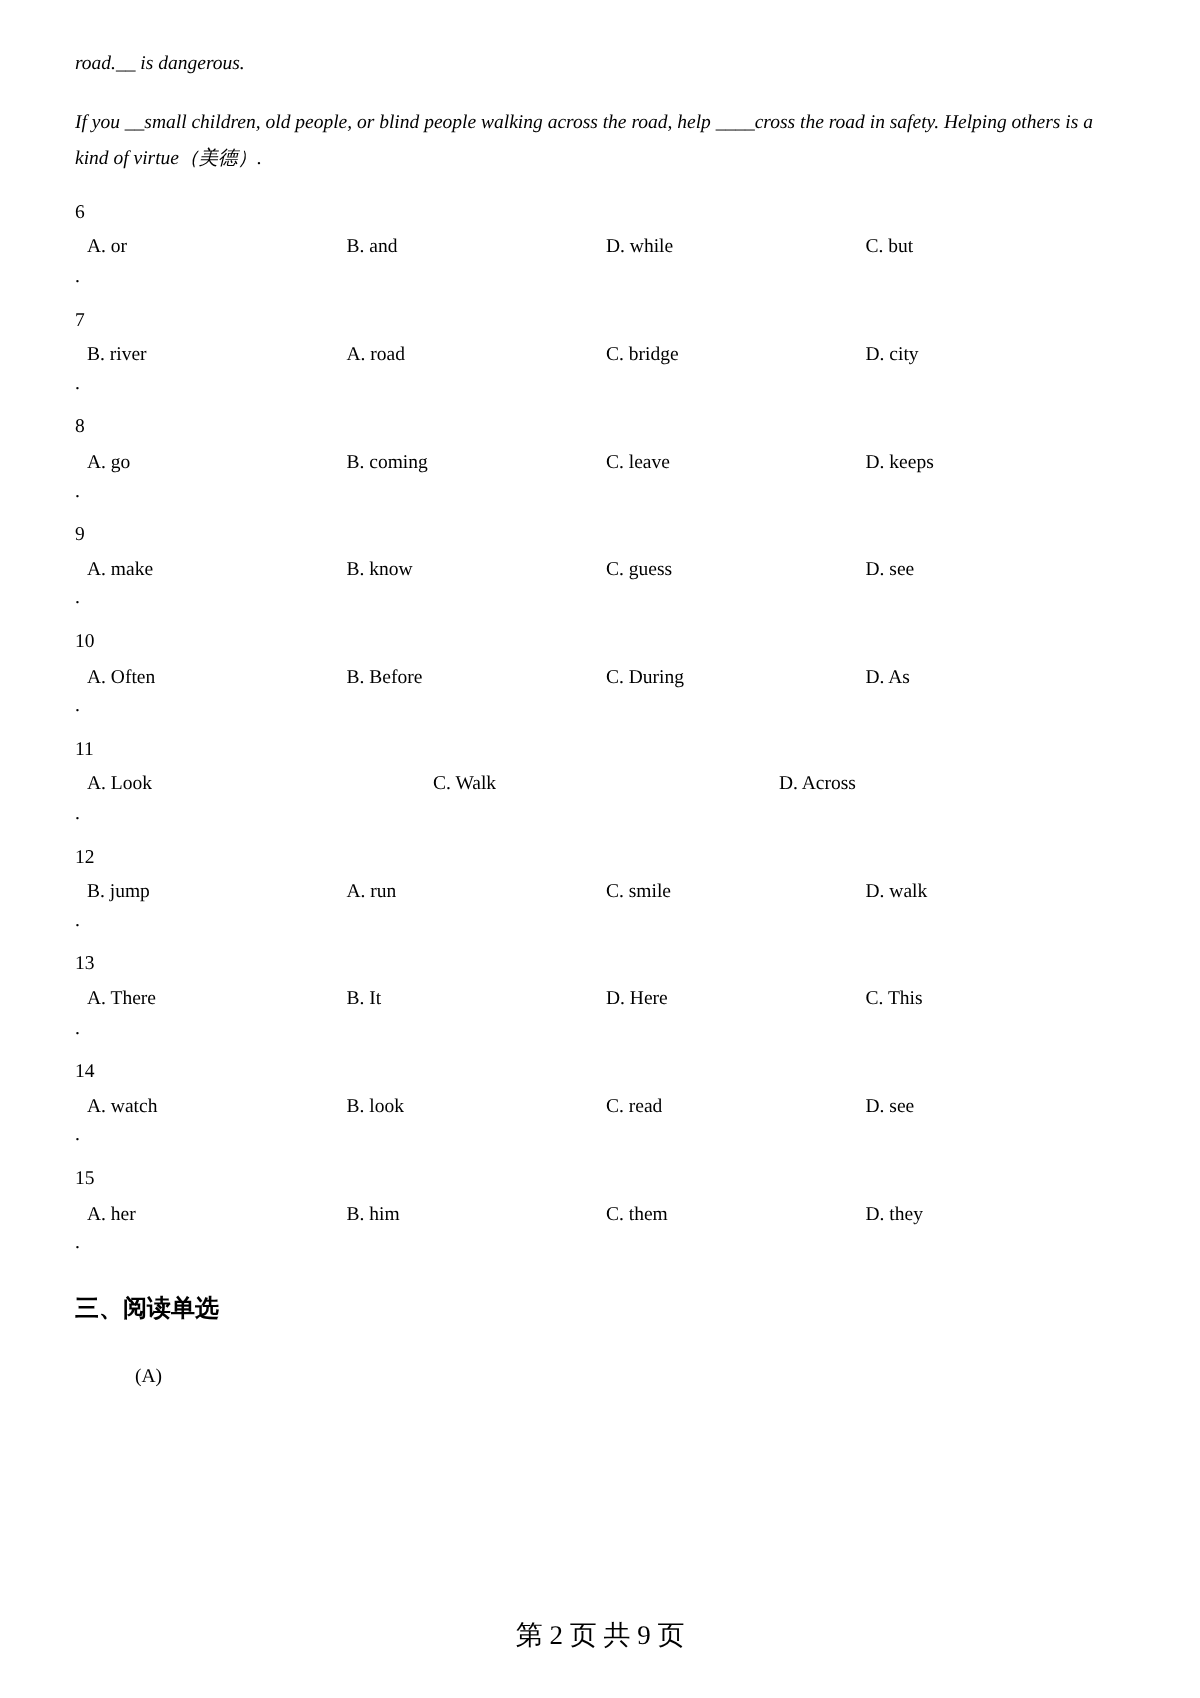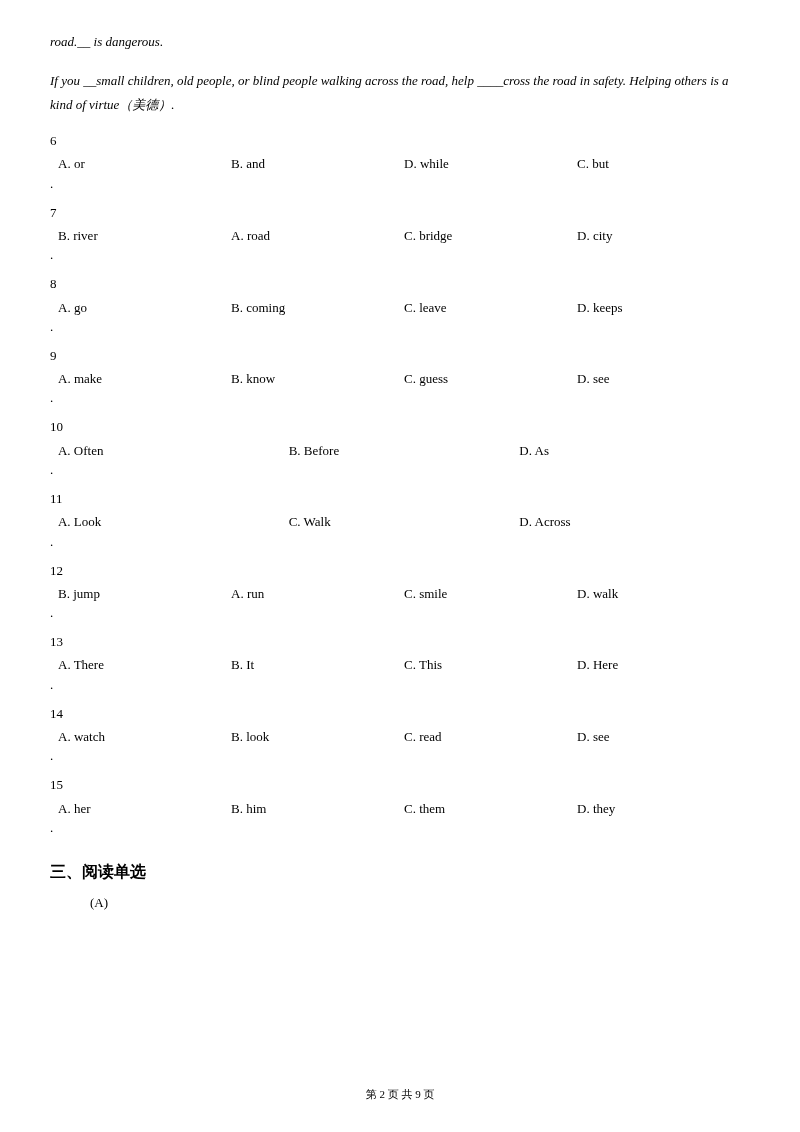--- a/index.html
+++ b/index.html
@@ -31,43 +31,42 @@
     .question-number {
       font-size: 13px;
       line-height: 1.4;
     }
     .options-row {
       display: flex;
       flex-direction: row;
       font-size: 13px;
       line-height: 1.8;
       padding-left: 8px;
-      justify-content: flex-end;
     }
     .option {
       flex: 1;
       min-width: 160px;
     }
     .section-title {
       font-size: 16px;
       font-weight: bold;
       margin-top: 24px;
-      margin-bottom: 12px;
+      margin-bottom: 26px;
     }
     .sub-label {
       font-size: 13px;
       margin-left: 40px;
       margin-bottom: 8px;
     }
     .page-footer {
       position: absolute;
       bottom: 30px;
       width: 700px;
       text-align: center;
-      font-size: 11px;
+      font-size: 18px;
     }
     .dot-line {
       font-size: 13px;
       margin-bottom: 2px;
     }
   </style>
 </head>
 <body>
 
 <div class="intro-text">
@@ -117,20 +116,21 @@
         <div class="option">C. guess</div>
         <div class="option">D. see</div>
       </div>
       <div class="dot-line">.</div>
     </div>
     <div class="question-block">
       <div class="question-number dot-line">10</div>
       <div class="options-row">
         <div class="option">A. Often</div>
         <div class="option">B. Before</div>
+        <div class="option">C. During</div>
         <div class="option">D. As</div>
       </div>
       <div class="dot-line">.</div>
     </div>
     <div class="question-block">
       <div class="question-number dot-line">11</div>
       <div class="options-row">
         <div class="option">A. Look</div>
         <div class="option">C. Walk</div>
         <div class="option">D. Across</div>
@@ -145,22 +145,22 @@
         <div class="option">C. smile</div>
         <div class="option">D. walk</div>
       </div>
       <div class="dot-line">.</div>
     </div>
     <div class="question-block">
       <div class="question-number dot-line">13</div>
       <div class="options-row">
         <div class="option">A. There</div>
         <div class="option">B. It</div>
+        <div class="option">D. Here</div>
         <div class="option">C. This</div>
-        <div class="option">D. Here</div>
       </div>
       <div class="dot-line">.</div>
     </div>
     <div class="question-block">
       <div class="question-number dot-line">14</div>
       <div class="options-row">
         <div class="option">A. watch</div>
         <div class="option">B. look</div>
         <div class="option">C. read</div>
         <div class="option">D. see</div>

